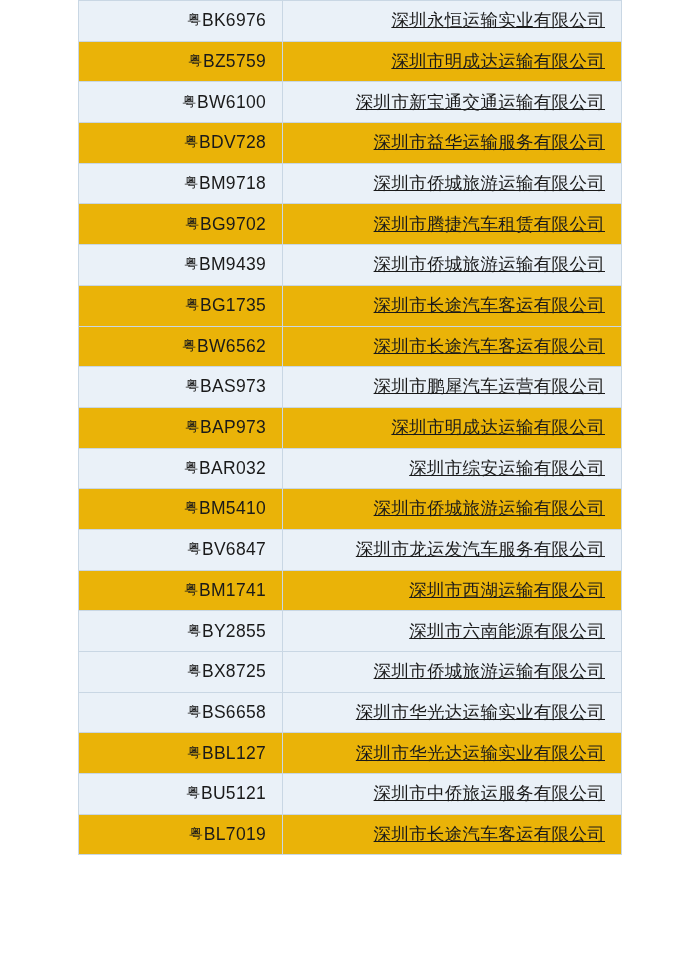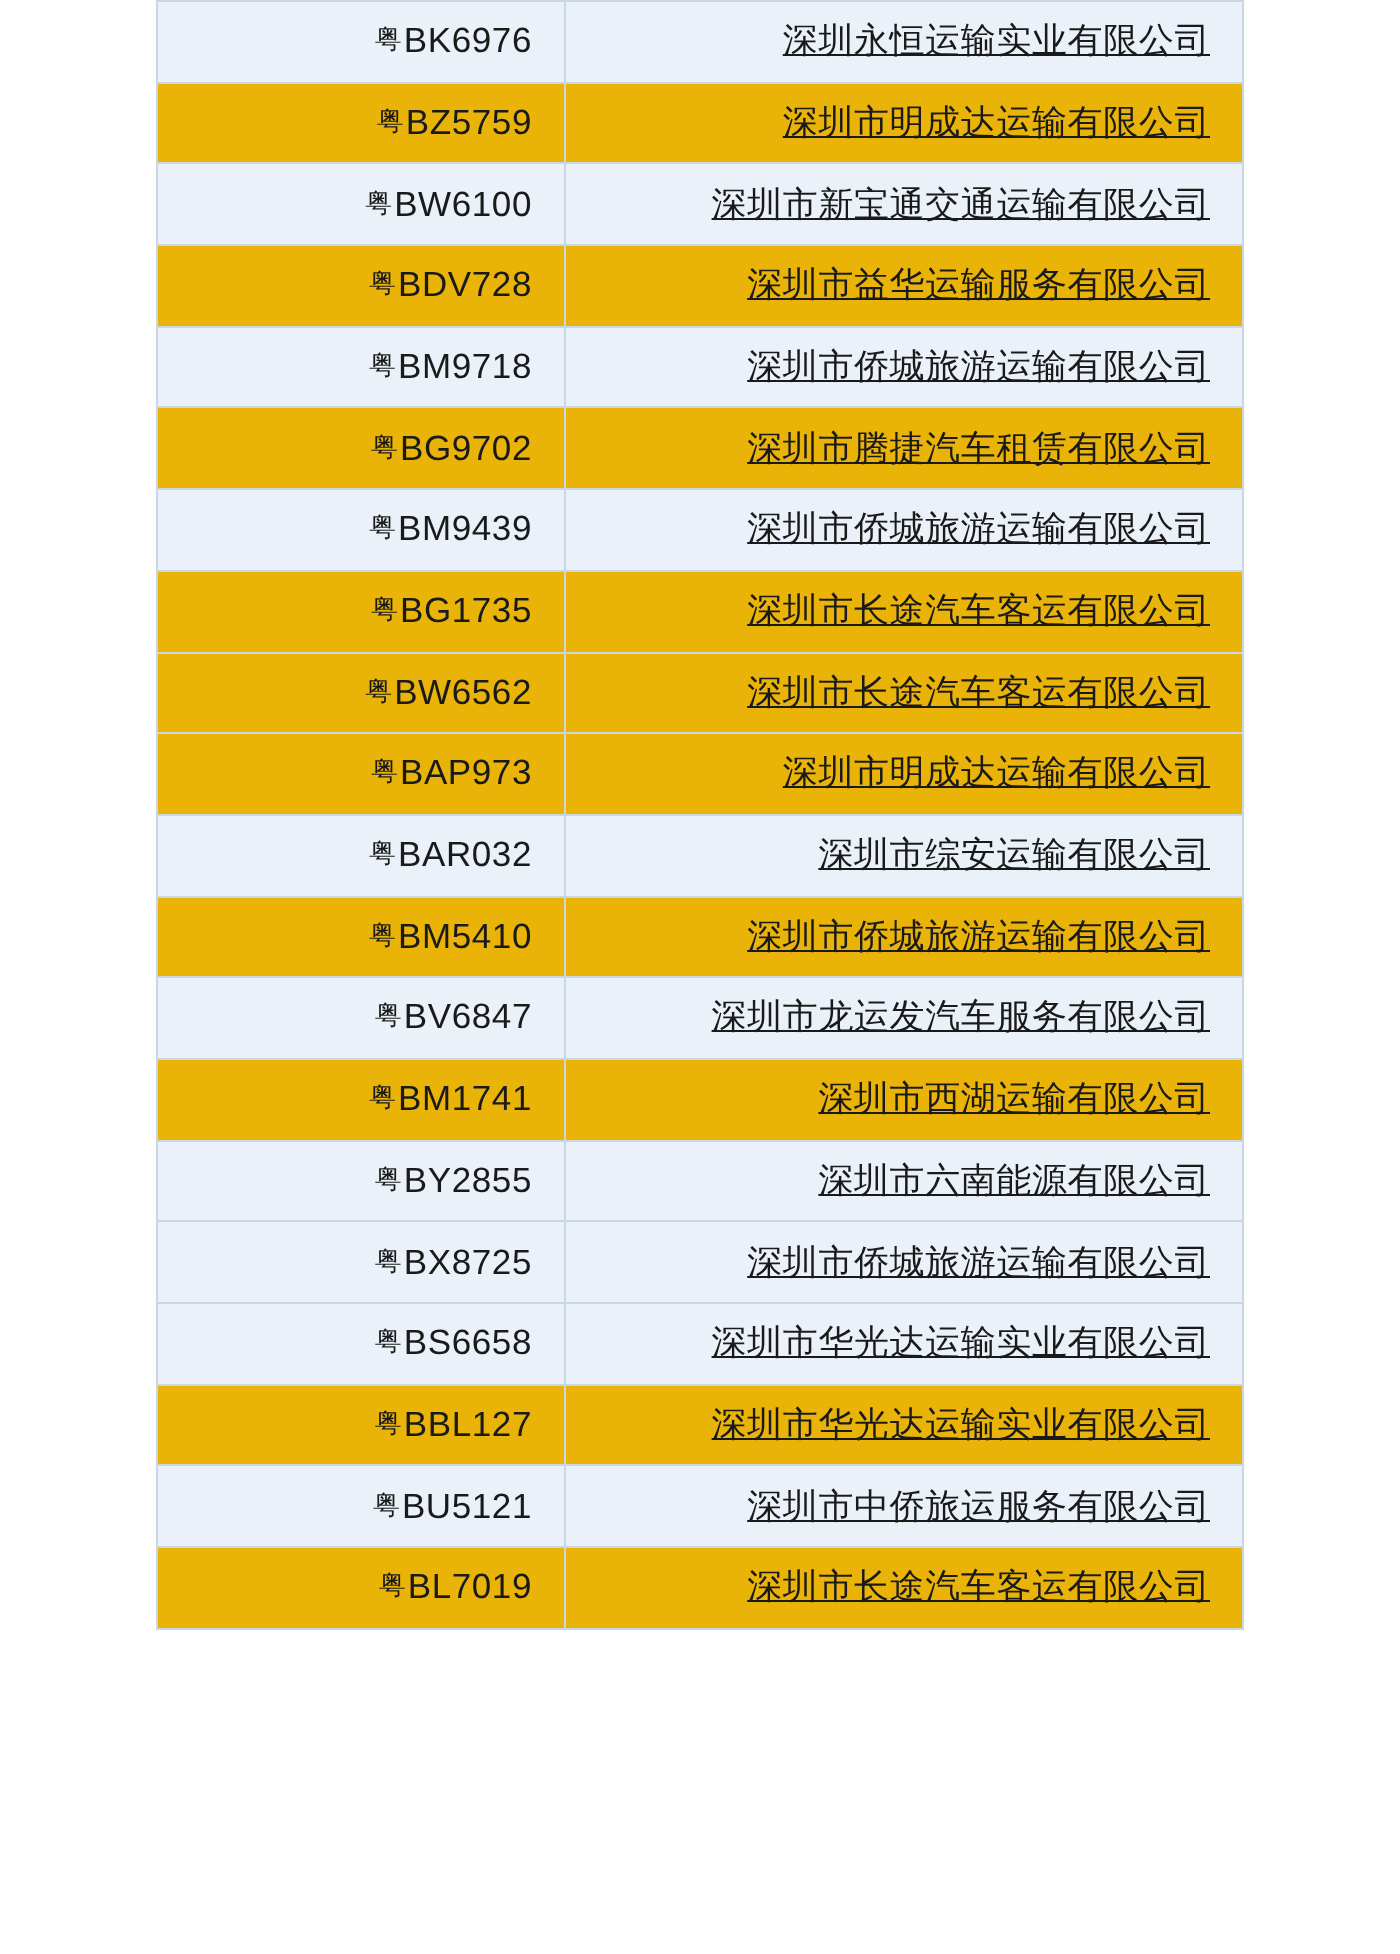--- a/index.html
+++ b/index.html
@@ -106,20 +106,24 @@
           <td class="company-cell">深圳市侨城旅游运输有限公司</td>
         </tr>
         <tr class="row-plain">
           <td class="plate-cell"><span class="yue">粤</span><span>BG1735</span></td>
           <td class="company-cell">深圳市长途汽车客运有限公司</td>
         </tr>
         <tr class="row-plain">
           <td class="plate-cell"><span class="yue">粤</span><span>BW6562</span></td>
           <td class="company-cell">深圳市长途汽车客运有限公司</td>
         </tr>
+        <tr class="row-alt">
+          <td class="plate-cell"><span class="yue">粤</span><span>BAS973</span></td>
+          <td class="company-cell">深圳市鹏犀汽车运营有限公司</td>
+        </tr>
         <tr class="row-plain">
           <td class="plate-cell"><span class="yue">粤</span><span>BAP973</span></td>
           <td class="company-cell">深圳市明成达运输有限公司</td>
         </tr>
         <tr class="row-alt">
           <td class="plate-cell"><span class="yue">粤</span><span>BAR032</span></td>
           <td class="company-cell">深圳市综安运输有限公司</td>
         </tr>
         <tr class="row-plain">
           <td class="plate-cell"><span class="yue">粤</span><span>BM5410</span></td>

